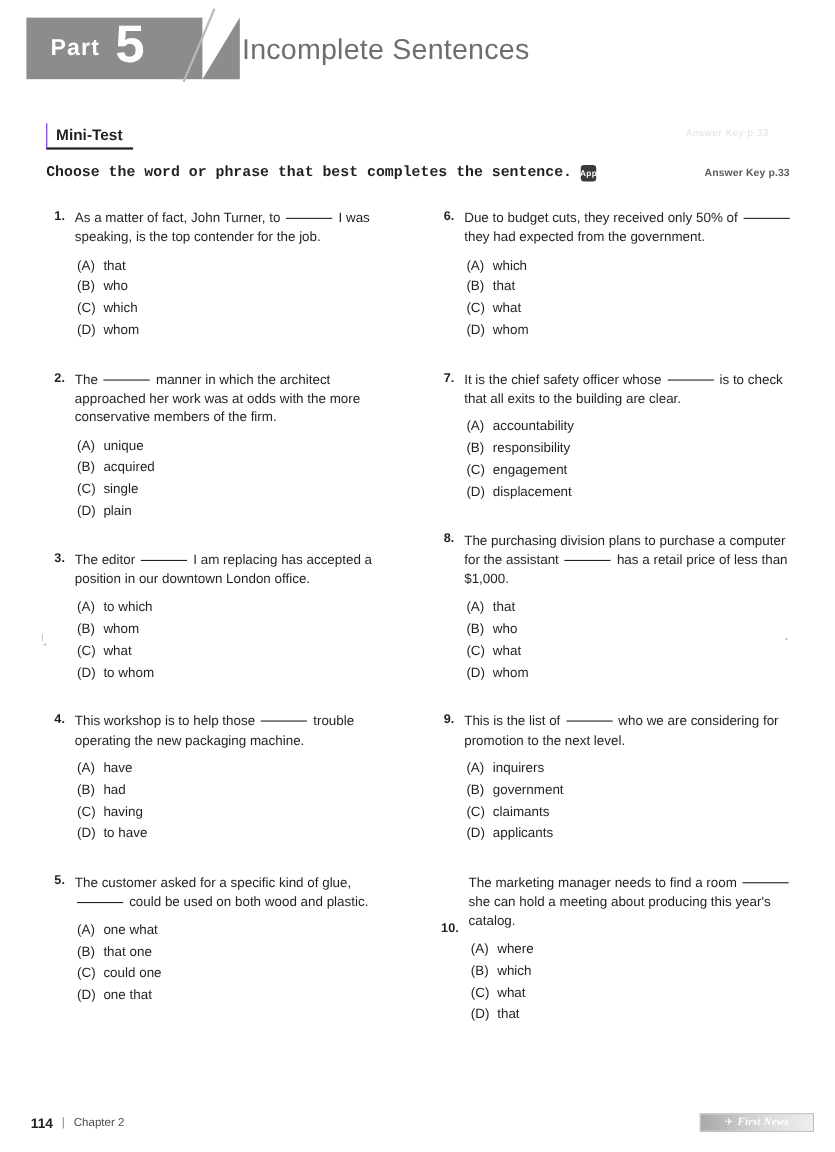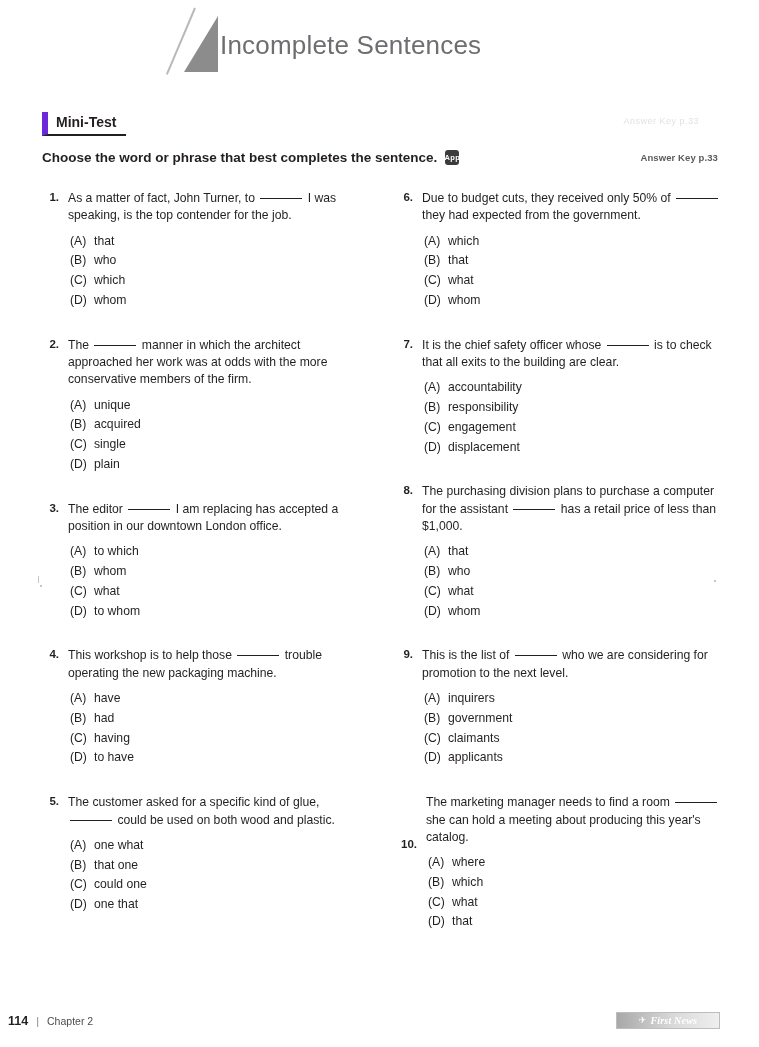--- a/index.html
+++ b/index.html
@@ -74,35 +74,36 @@
 
   
   .mini-test {
     position: absolute;
     top: 112px; left: 42px;
     padding: 2px 10px 4px 8px;
     font-size: 14px;
     font-weight: bold;
     color: #231f20;
     border-bottom: 2px solid #231f20;
-    border-left: 6px solid #6d28d9;
+    border-left: 1px solid #6d28d9;
   }
 
   
   .directions {
     position: absolute;
     top: 150px; left: 42px;
     width: 680px;
     display: flex;
     align-items: center;
   }
   .directions-text {
     font-size: 13.5px;
     font-weight: bold;
     color: #231f20;
+    font-family: Liberation Mono, monospace;
   }
   .audio-badge {
     margin-left: 8px;
     width: 14px; height: 15px;
     border-radius: 3px;
     background: #3b3b3b;
     color: #ffffff;
     font-size: 7.5px;
     font-weight: bold;
     display: flex;
@@ -194,21 +195,21 @@
   }
   .stray-tick {
     position: absolute;
     width: 1px; height: 7px;
     background: #c9c9c9;
   }
 
   
   .footer {
     position: absolute;
-    left: 8px; bottom: 18px;
+    left: 28px; bottom: 18px;
     width: 712px;
     display: flex;
     align-items: center;
   }
   .page-num {
     font-size: 12.5px;
     font-weight: bold;
     color: #231f20;
   }
   .footer-sep {
@@ -241,20 +242,24 @@
     font-size: 10px;
     font-weight: bold;
     color: #ffffff;
     letter-spacing: 0.2px;
   }
 </style>
 </head>
 <body>
 
 <div class="page-header">
+  <div class="part-tab">
+    <span class="part-word">Part</span>
+    <span class="part-number">5</span>
+  </div>
   <div class="tab-slant"></div>
   <div class="slant-line"></div>
   <div class="header-title">Incomplete Sentences</div>
 </div>
 
 <div class="ghost-text">Answer Key p.33</div>
 
 <div class="mini-test">Mini-Test</div>
 
 <div class="directions">

